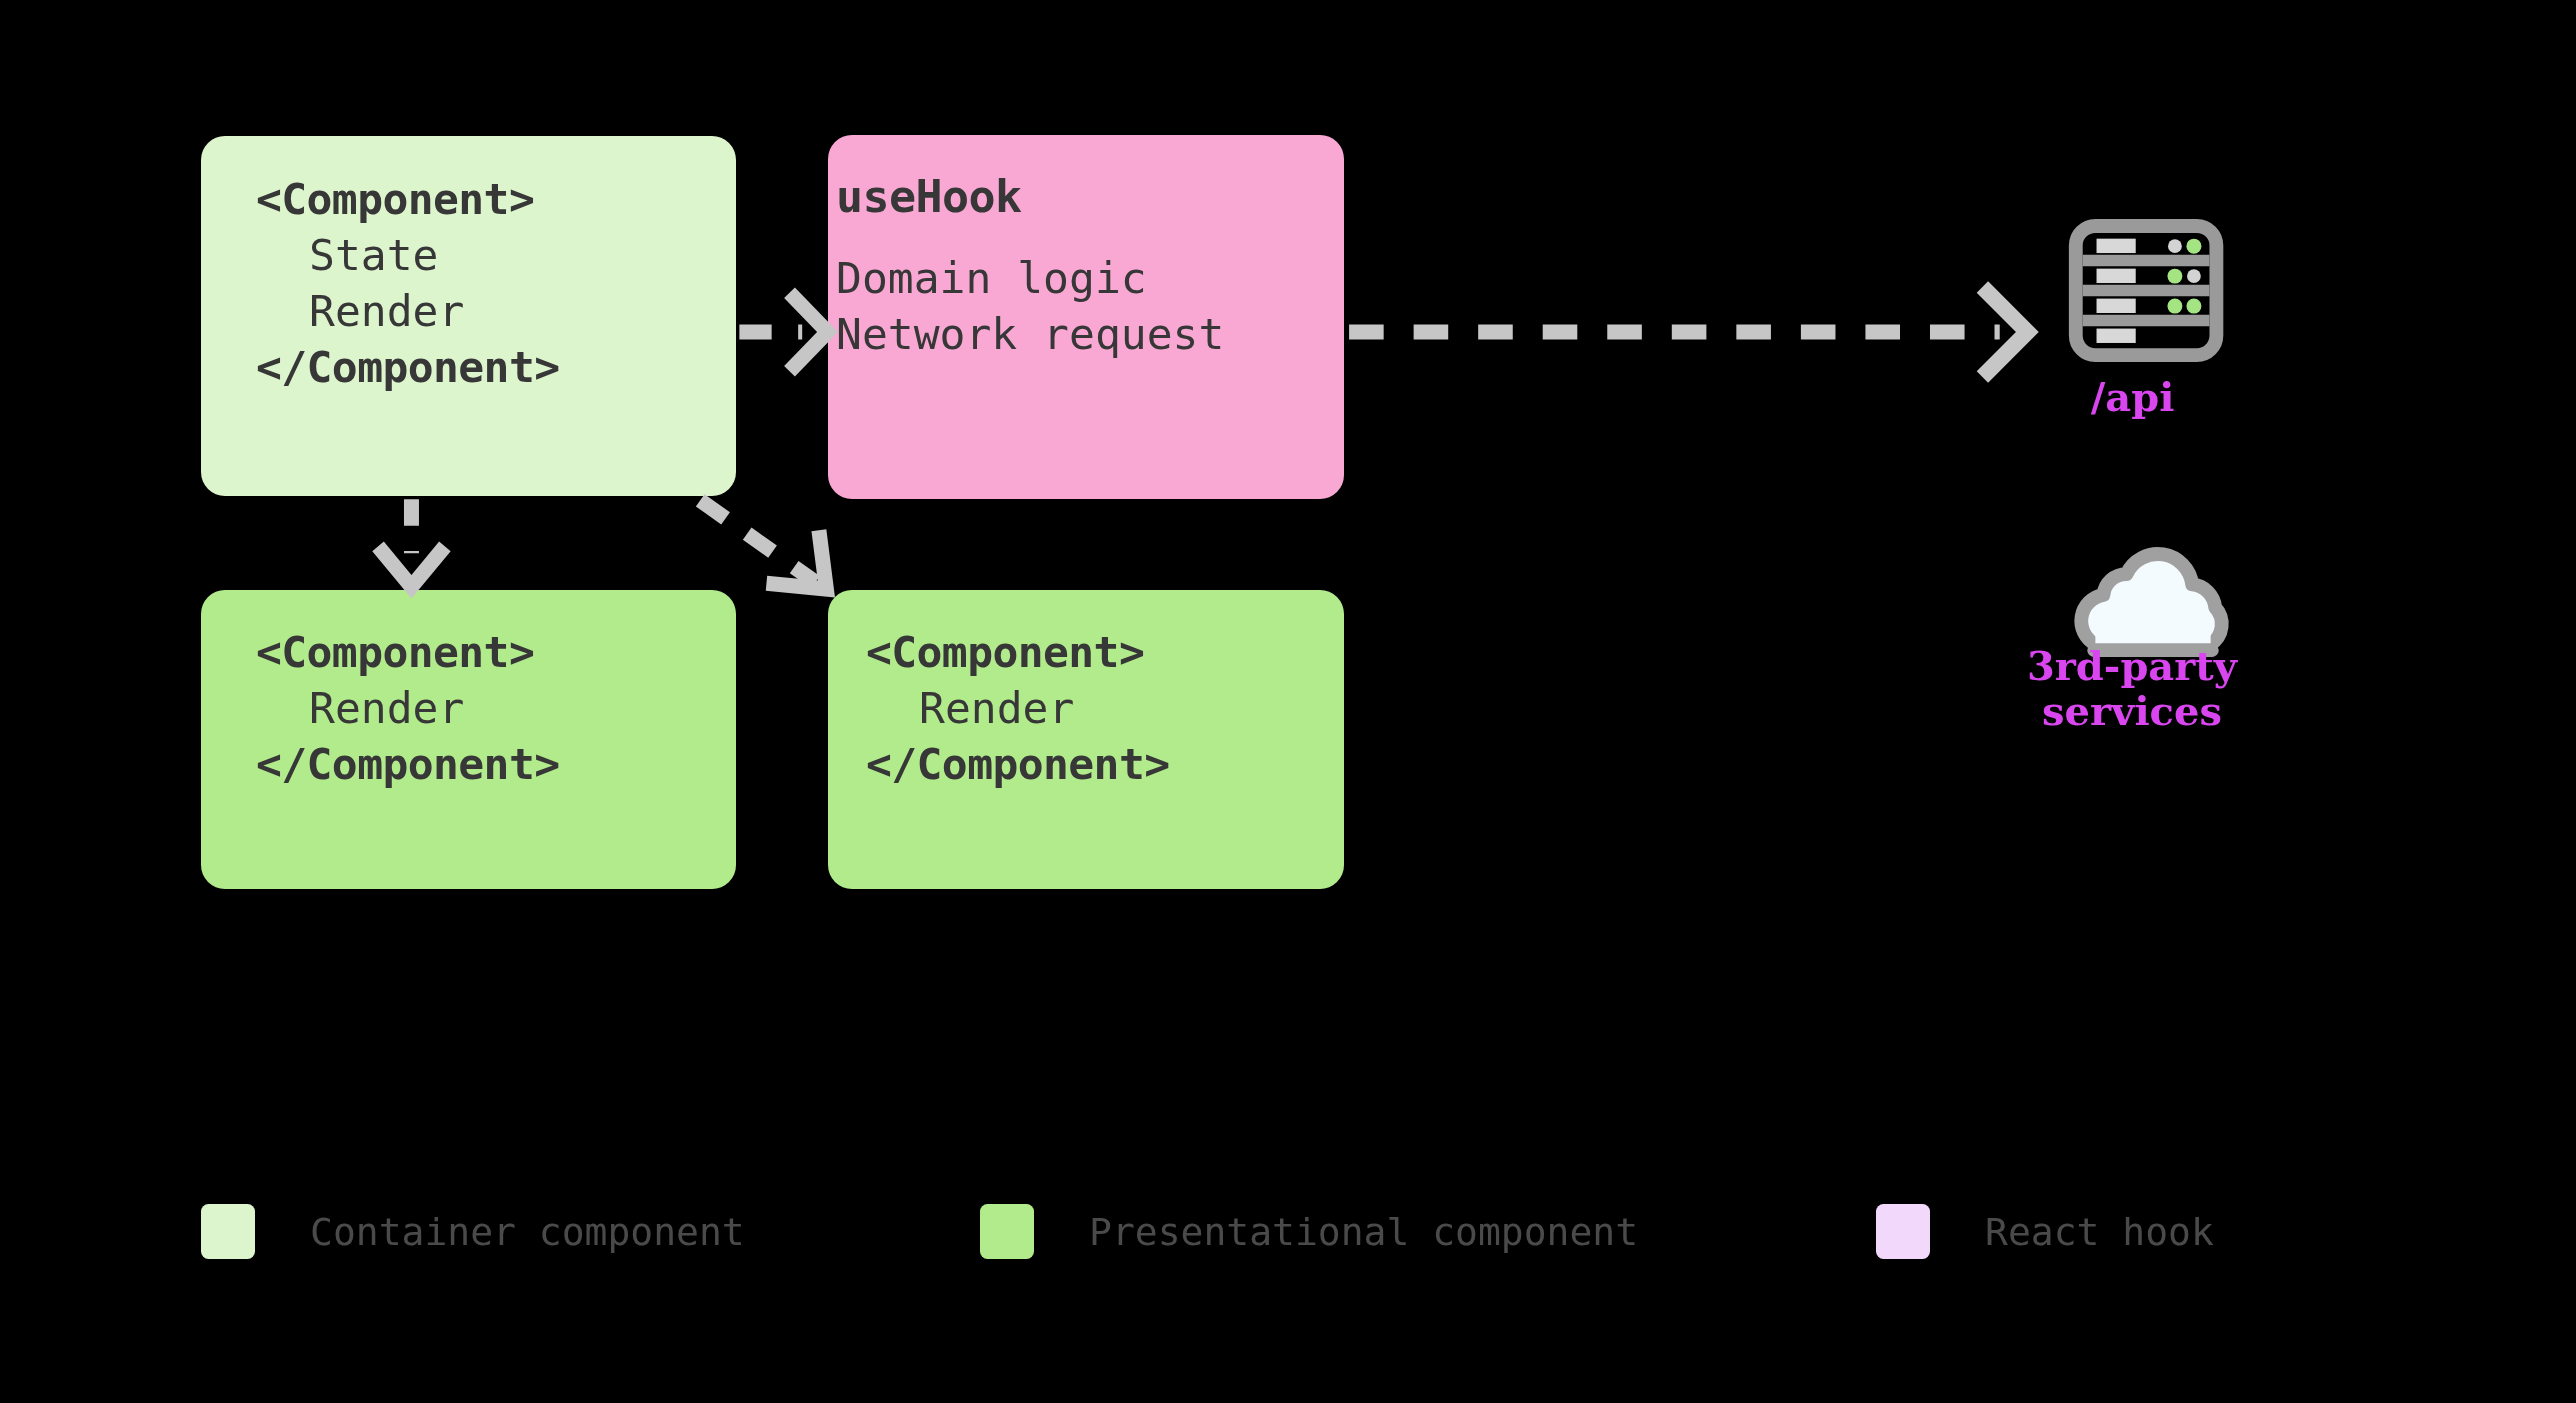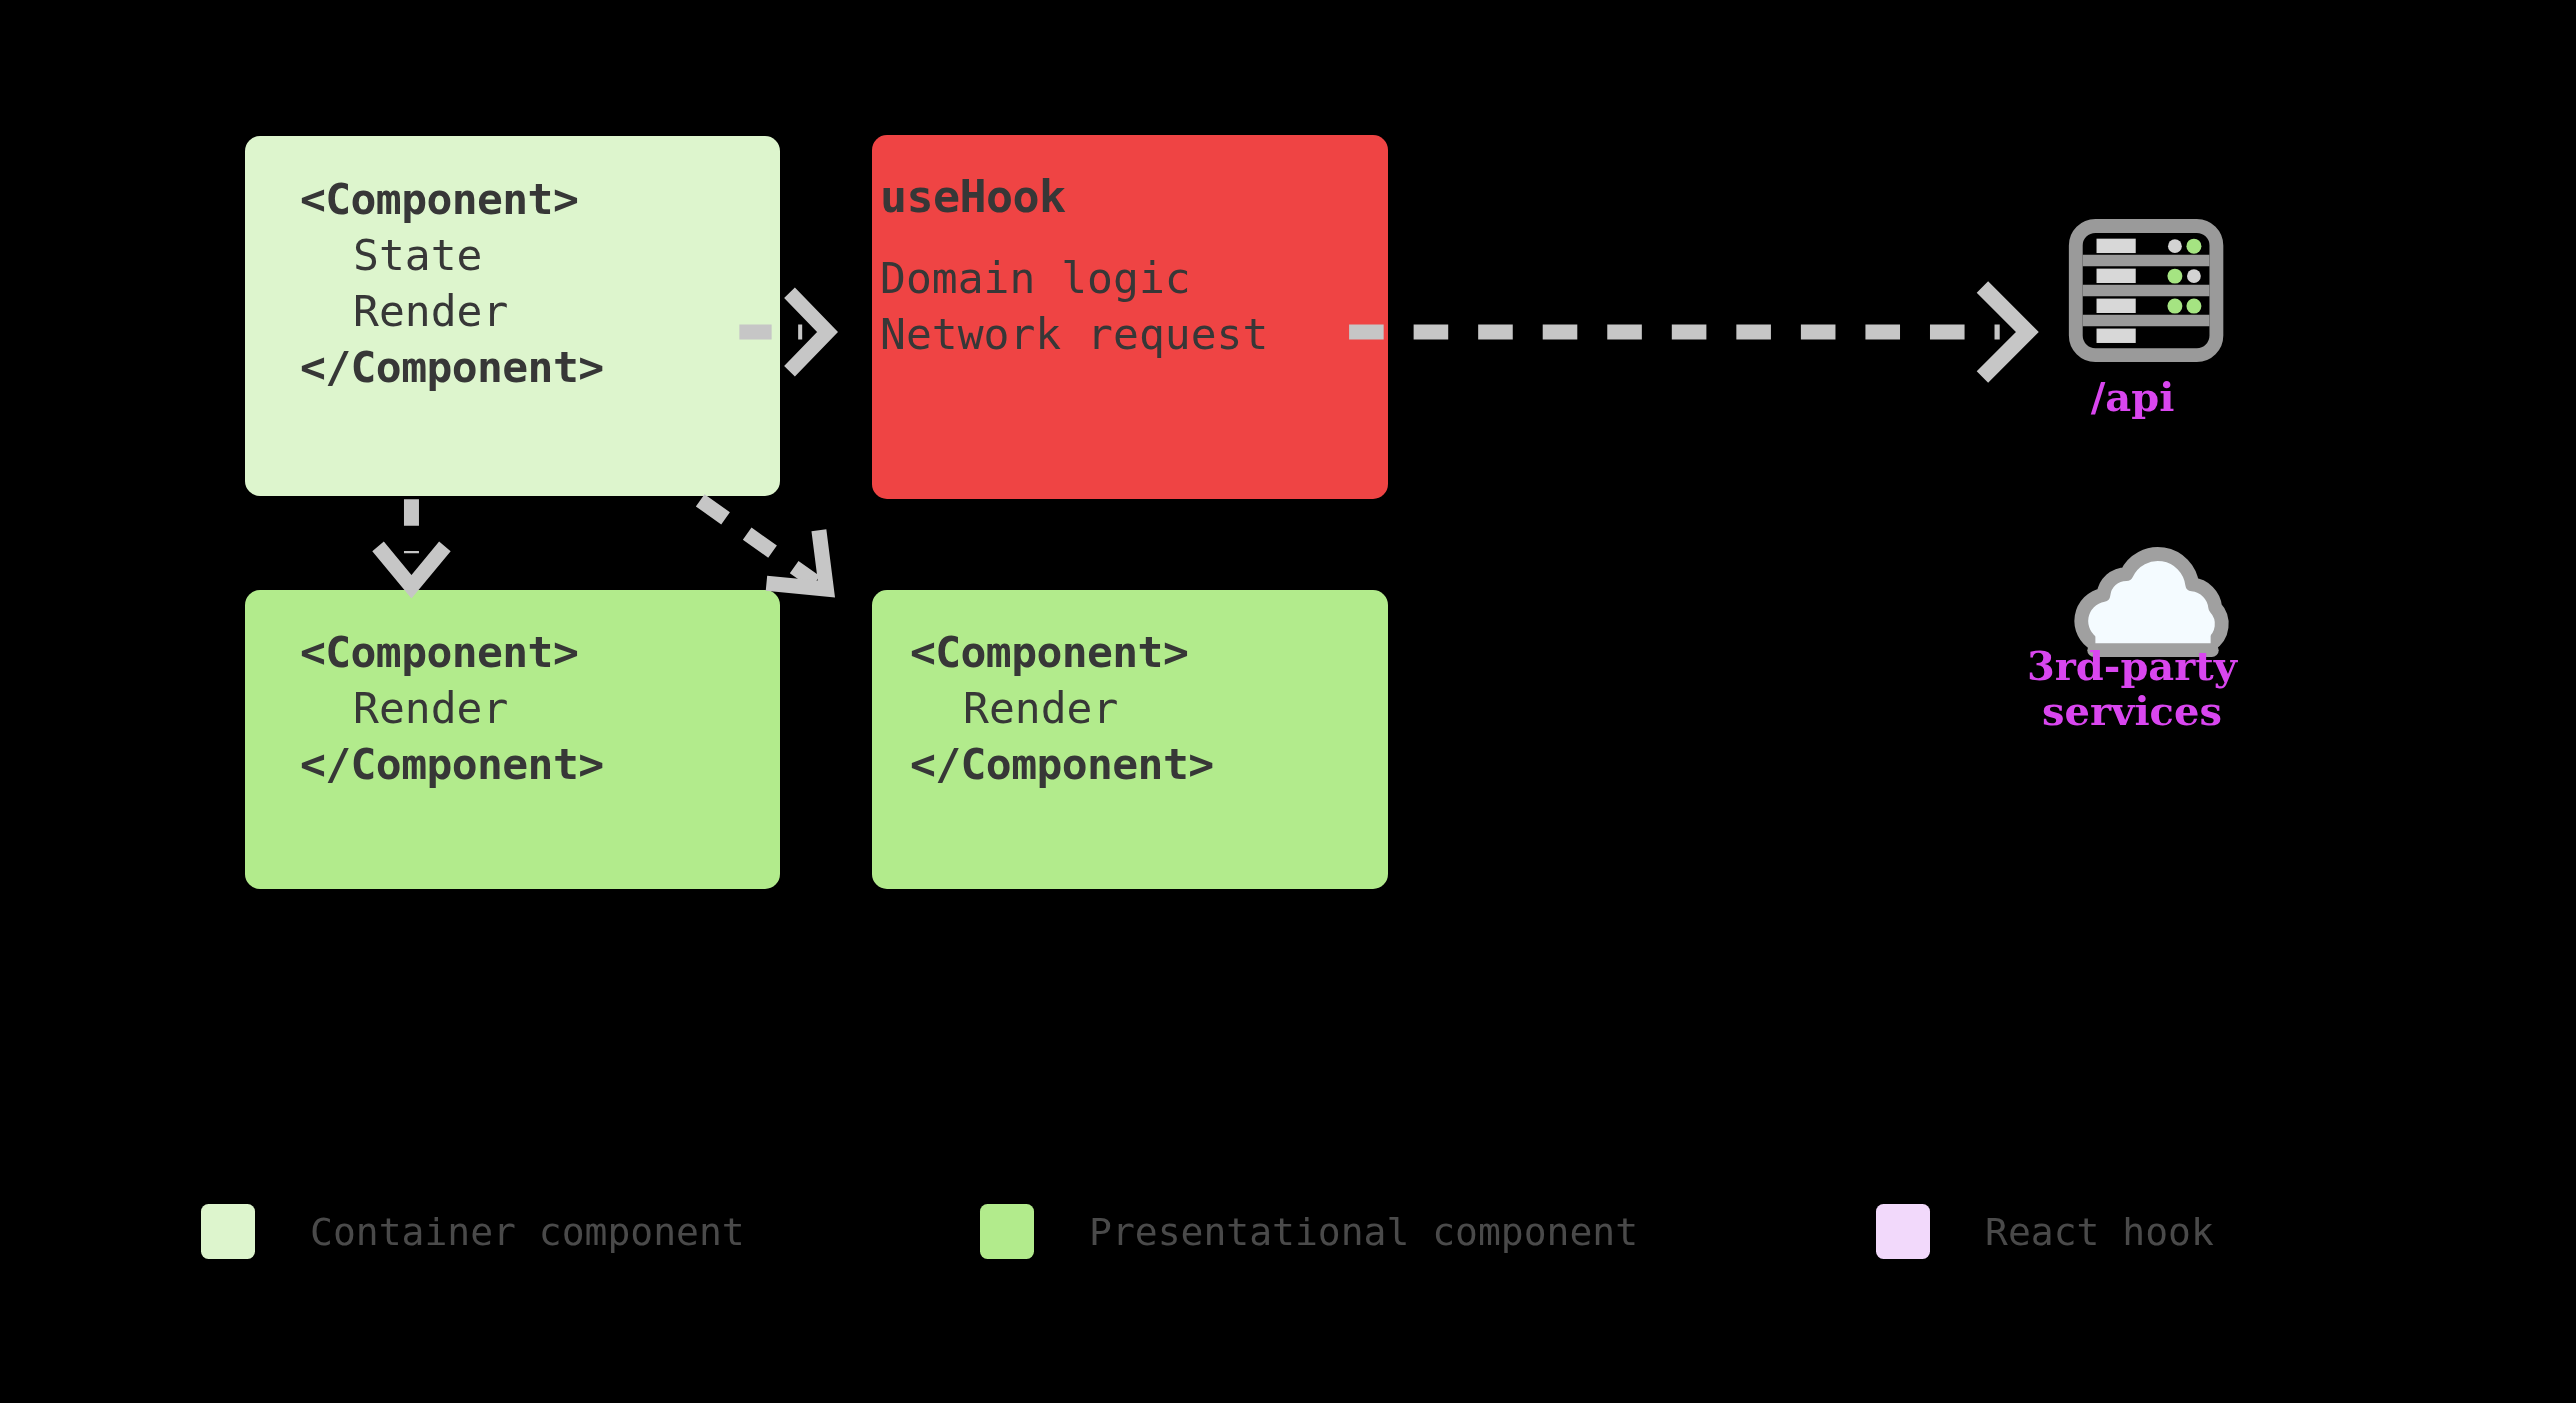--- a/index.html
+++ b/index.html
@@ -17,27 +17,26 @@
   #canvas {
     position: absolute;
     left: 0; top: 0;
     width: 2576px;
     height: 1404px;
   }
 
   
   .node {
     position: absolute;
-    border-radius: 15px;
+    border-radius: 24px;
     box-sizing: border-box;
     display: flex;
     flex-direction: column;
     color: #373737;
     font-family: "DejaVu Sans Mono", monospace;
-    margin-left: 44px;
   }
   .node .line {
     font-size: 43px;
     line-height: 1.30;
     white-space: pre;
     font-family: "DejaVu Sans Mono", monospace;
   }
   .node .tagline { font-weight: bold; letter-spacing: -0.6px; }
   .node .inner   { font-weight: normal; padding-left: 53px; }
   .node .heading { font-weight: bold; font-size: 45px; letter-spacing: -0.6px; }
@@ -127,21 +126,21 @@
 
 <div id="canvas">
 
   <div class="node" id="container-component" style="background: rgb(221, 245, 205);">
     <div class="line tagline">&lt;Component&gt;</div>
     <div class="line inner">State</div>
     <div class="line inner">Render</div>
     <div class="line tagline">&lt;/Component&gt;</div>
   </div>
 
-  <div class="node" id="hook-node" style="background: #ef4444; padding-left: 8px;">
+  <div class="node" id="hook-node" style="background: #f9a8d4; padding-left: 8px;">
     <div class="line heading">useHook</div>
     <div class="line body">Domain logic</div>
     <div class="line body">Network request</div>
   </div>
 
   <div class="node" id="presentational-component-1" style="background: rgb(178, 235, 140);">
     <div class="line tagline">&lt;Component&gt;</div>
     <div class="line inner">Render</div>
     <div class="line tagline">&lt;/Component&gt;</div>
   </div>

